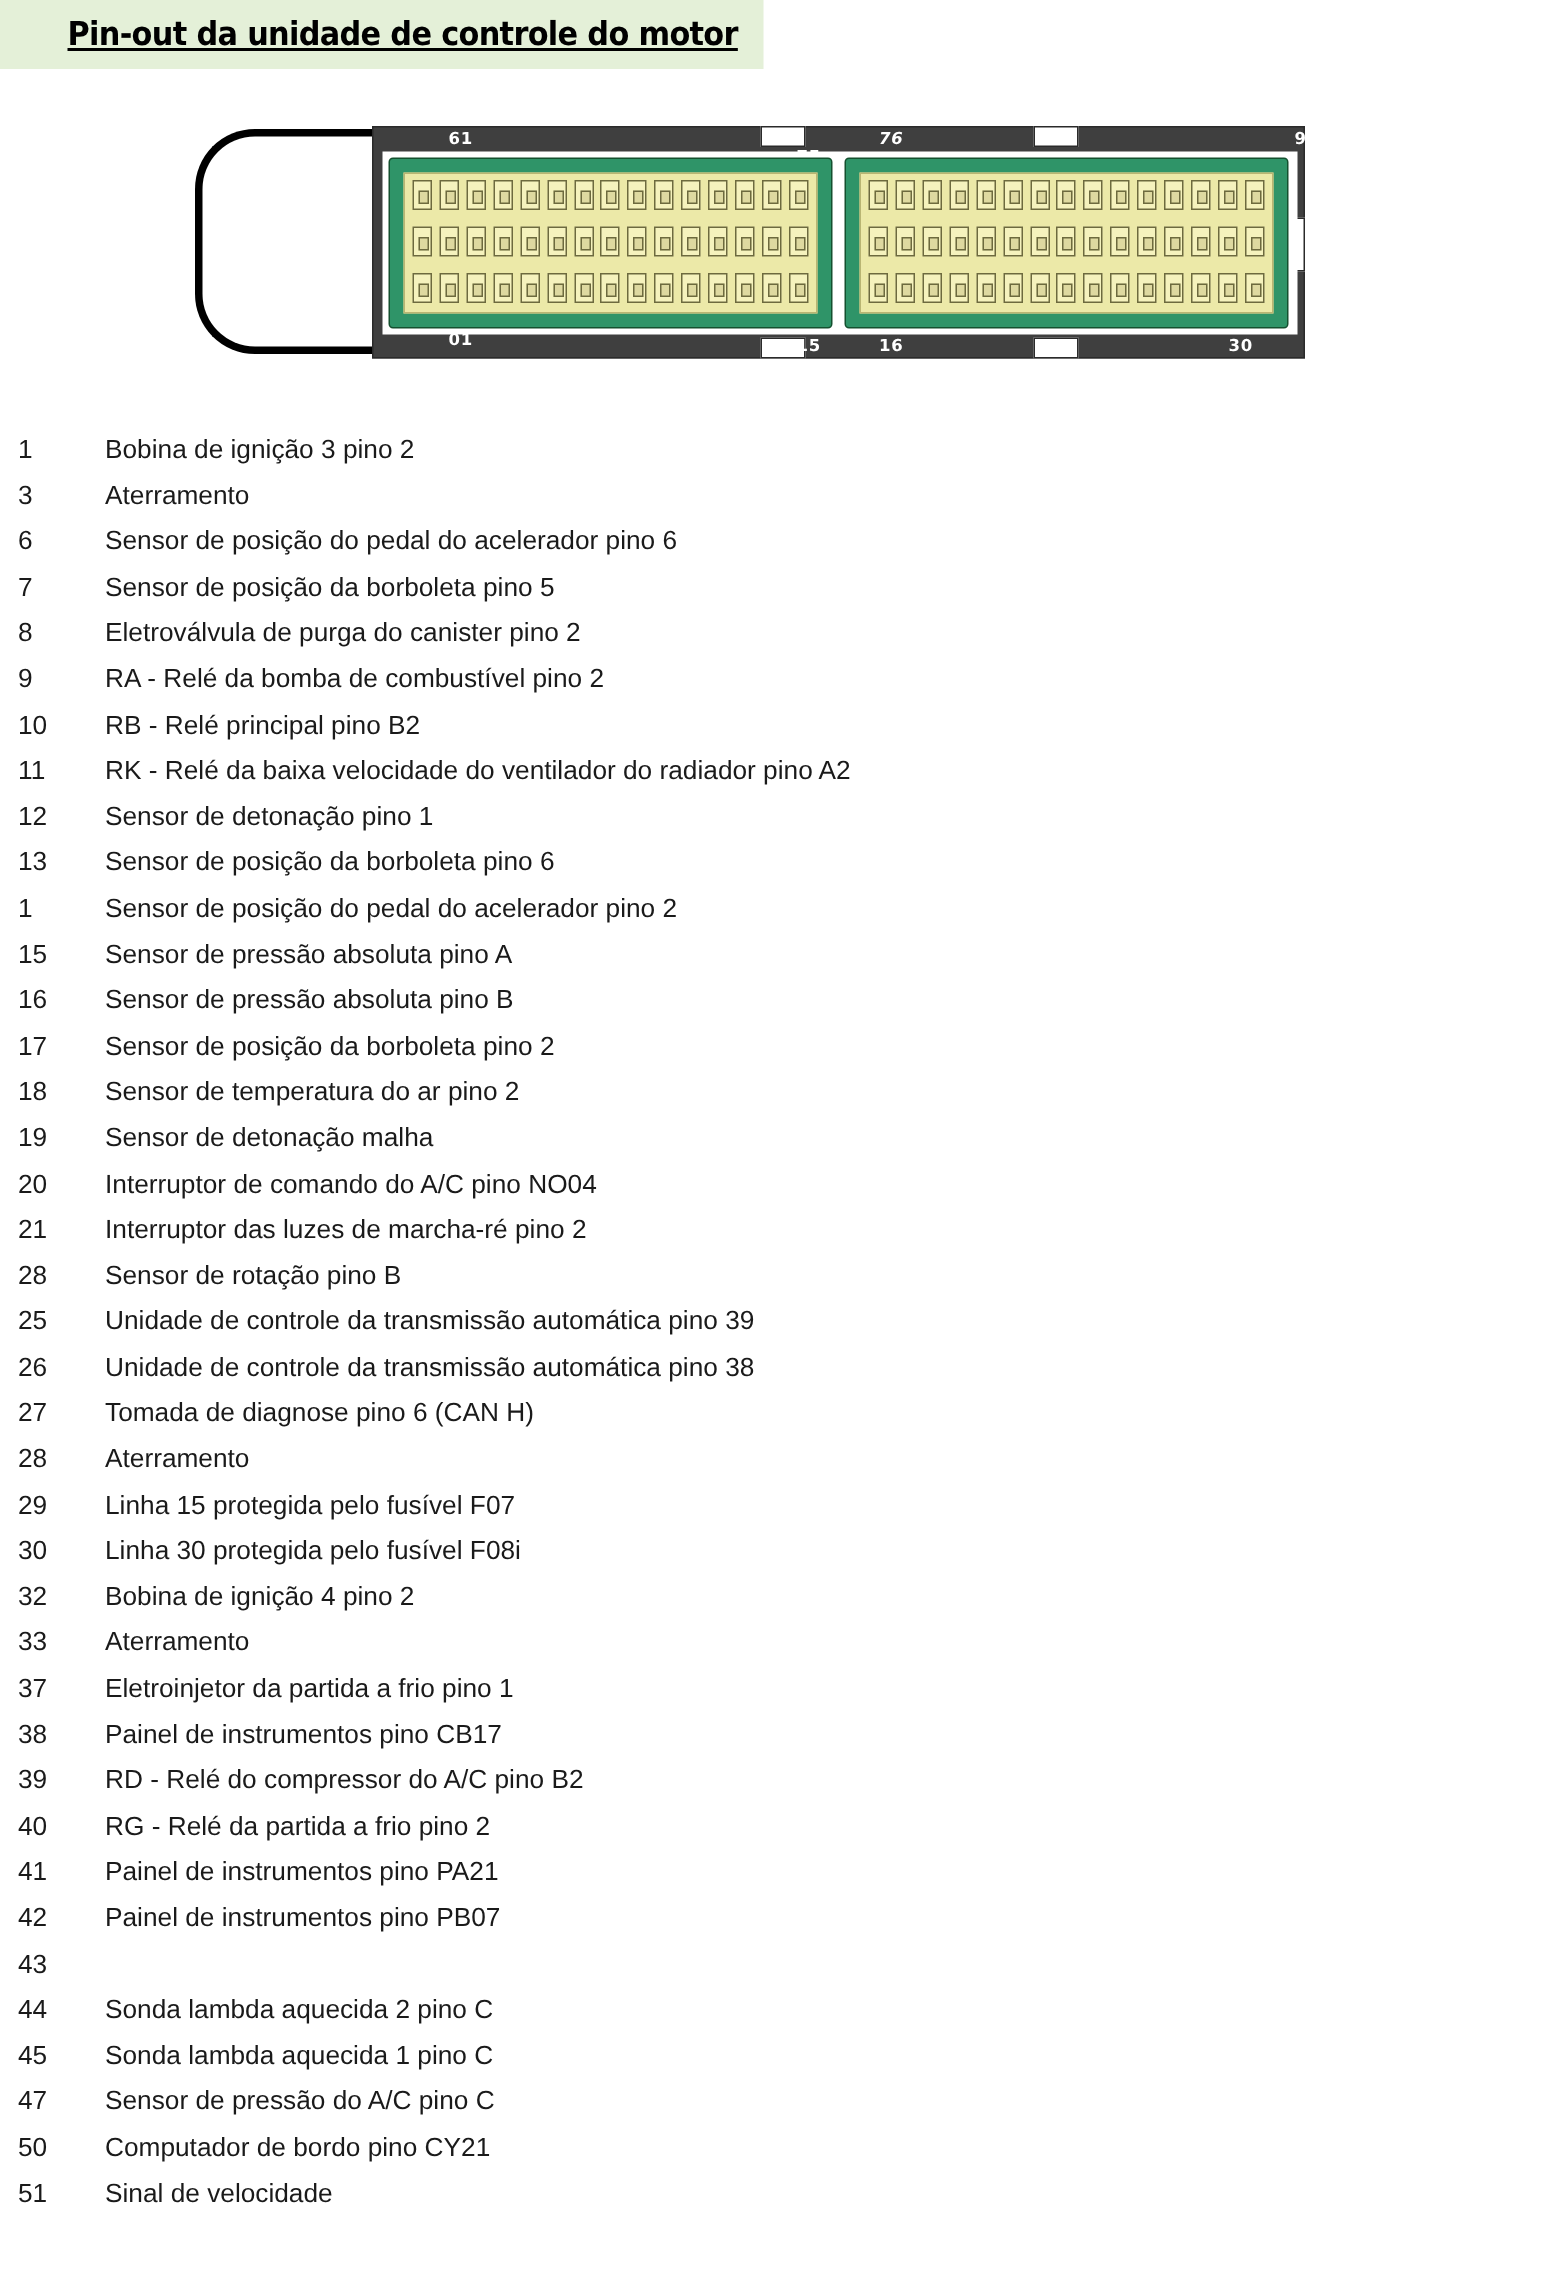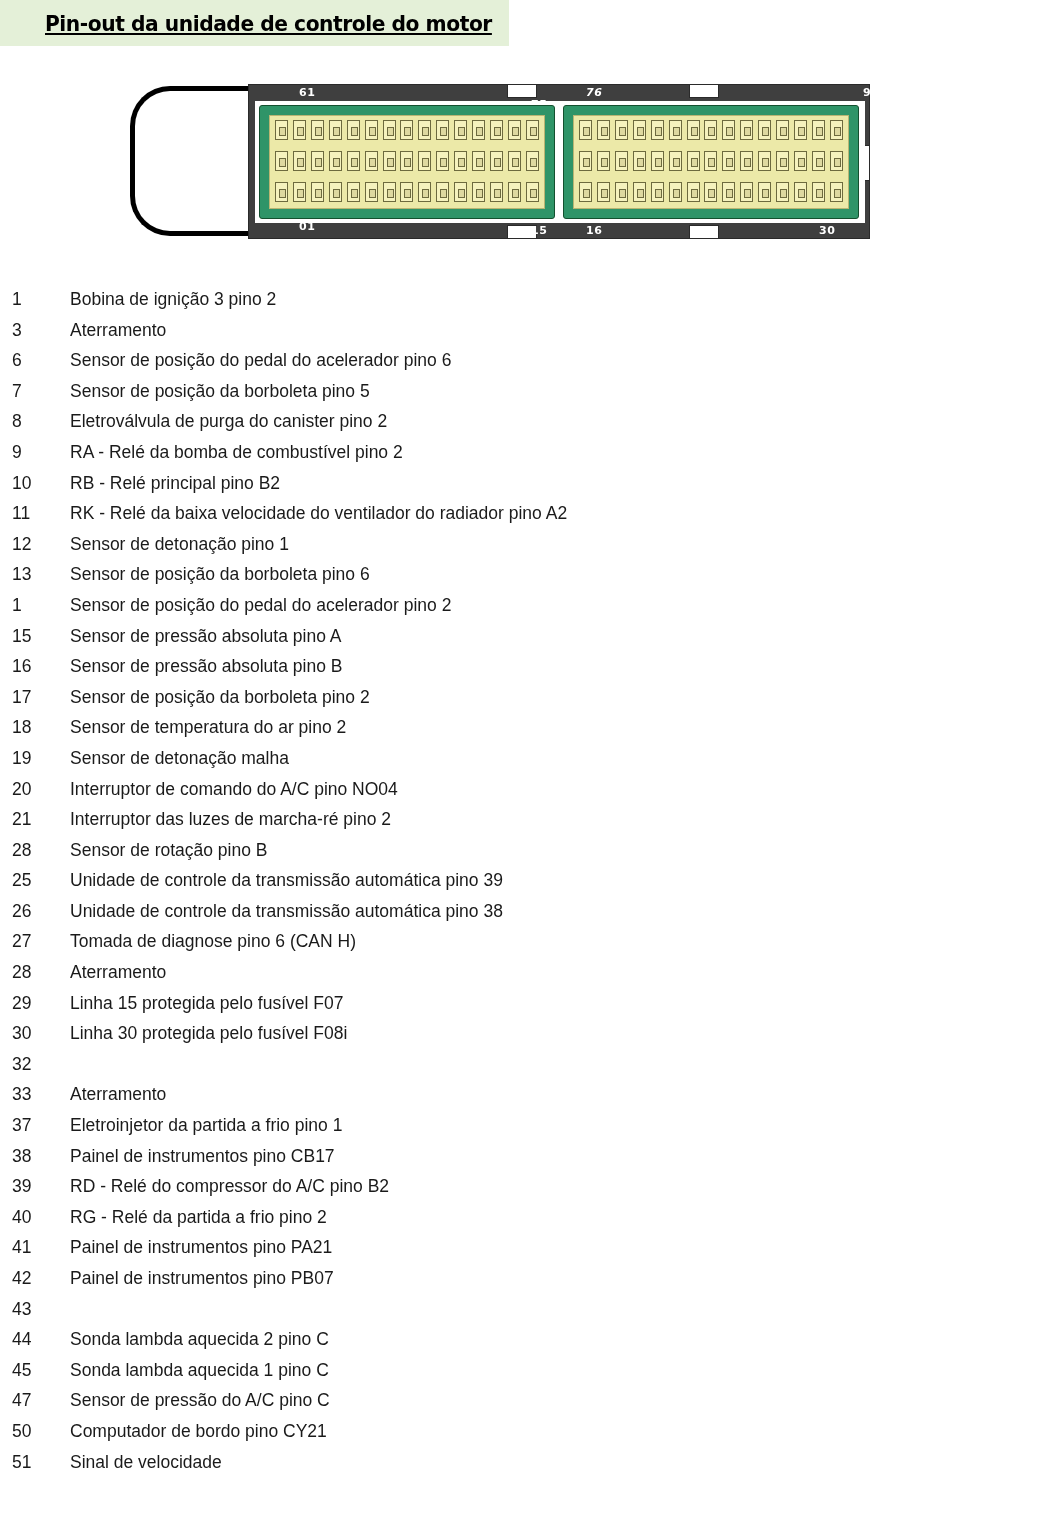--- a/index.html
+++ b/index.html
@@ -427,20 +427,21 @@
     <li class="pin-item">
       <span class="num">29</span>
       <span class="desc">Linha 15 protegida pelo fusível F07</span>
     </li>
     <li class="pin-item">
       <span class="num">30</span>
       <span class="desc">Linha 30 protegida pelo fusível F08i</span>
     </li>
     <li class="pin-item">
       <span class="num">32</span>
+      <span class="desc">Bobina de ignição 4 pino 2</span>
     </li>
     <li class="pin-item">
       <span class="num">33</span>
       <span class="desc">Aterramento</span>
     </li>
     <li class="pin-item">
       <span class="num">37</span>
       <span class="desc">Eletroinjetor da partida a frio pino 1</span>
     </li>
     <li class="pin-item">

